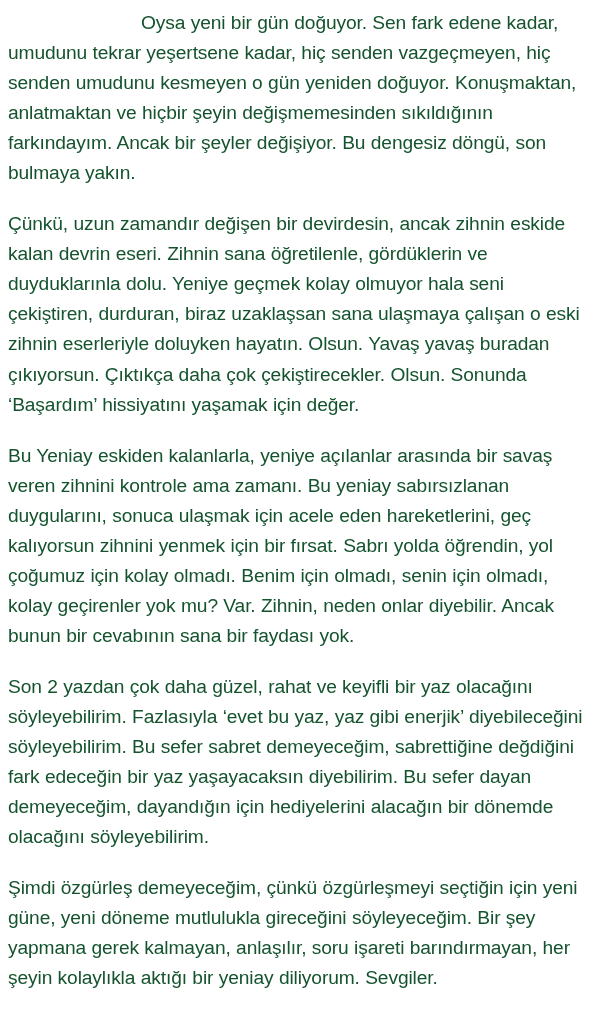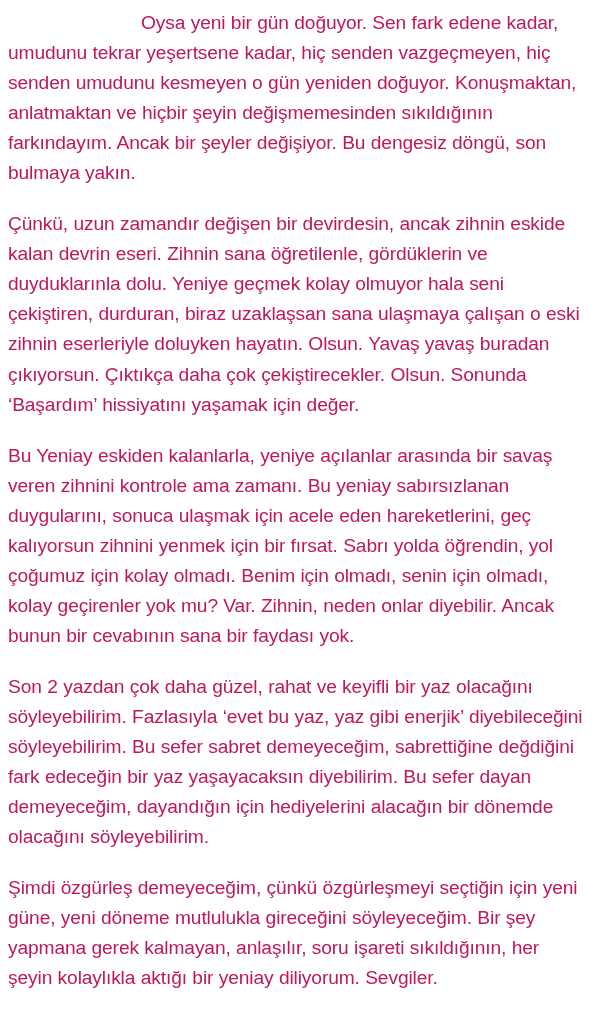--- a/index.html
+++ b/index.html
@@ -20,31 +20,31 @@
     padding: 8px 12px 10px 8px;
     background: #ffffff;
   }
   .para {
     font-size: 19.2px;
     line-height: 1.565;
     letter-spacing: -0.12px;
     margin: 0 0 21px 0;
     text-align: left;
     word-spacing: 0.2px;
-    color: #be185d;
+    color: #14532d;
   }
   .para:last-child {
     margin-bottom: 0;
   }
   .para.first {
     text-indent: 133px;
   }
 </style>
 </head>
 <body>
 
 <div class="page">
   <p class="para first">Oysa yeni bir gün doğuyor. Sen fark edene kadar, umudunu tekrar yeşertsene kadar, hiç senden vazgeçmeyen, hiç senden umudunu kesmeyen o gün yeniden doğuyor. Konuşmaktan, anlatmaktan ve hiçbir şeyin değişmemesinden sıkıldığının farkındayım. Ancak bir şeyler değişiyor.  Bu dengesiz döngü, son bulmaya yakın.</p>
   <p class="para">Çünkü, uzun zamandır değişen bir devirdesin, ancak zihnin eskide kalan devrin eseri. Zihnin sana öğretilenle, gördüklerin ve duyduklarınla dolu. Yeniye geçmek kolay olmuyor hala seni çekiştiren, durduran, biraz uzaklaşsan sana ulaşmaya çalışan o eski zihnin eserleriyle doluyken hayatın. Olsun. Yavaş yavaş buradan çıkıyorsun. Çıktıkça daha çok çekiştirecekler. Olsun. Sonunda ‘Başardım’ hissiyatını yaşamak için değer.</p>
   <p class="para">Bu Yeniay eskiden kalanlarla, yeniye açılanlar arasında bir savaş veren zihnini kontrole ama zamanı. Bu yeniay sabırsızlanan duygularını, sonuca ulaşmak için acele eden hareketlerini, geç kalıyorsun zihnini yenmek için bir fırsat. Sabrı yolda öğrendin, yol çoğumuz için kolay olmadı. Benim için olmadı, senin için olmadı, kolay geçirenler yok mu? Var. Zihnin, neden onlar diyebilir. Ancak bunun bir cevabının sana bir faydası yok.</p>
   <p class="para">Son 2 yazdan çok daha güzel, rahat ve keyifli bir yaz olacağını söyleyebilirim. Fazlasıyla ‘evet bu yaz, yaz gibi enerjik’ diyebileceğini söyleyebilirim. Bu sefer sabret demeyeceğim, sabrettiğine değdiğini fark edeceğin bir yaz yaşayacaksın diyebilirim. Bu sefer dayan demeyeceğim, dayandığın için hediyelerini alacağın bir dönemde olacağını söyleyebilirim.</p>
-  <p class="para">Şimdi özgürleş demeyeceğim, çünkü özgürleşmeyi seçtiğin için yeni güne, yeni döneme mutlulukla gireceğini söyleyeceğim. Bir şey yapmana gerek kalmayan, anlaşılır, soru işareti sıkıldığının, her şeyin kolaylıkla aktığı bir yeniay diliyorum. Sevgiler.</p>
+  <p class="para">Şimdi özgürleş demeyeceğim, çünkü özgürleşmeyi seçtiğin için yeni güne, yeni döneme mutlulukla gireceğini söyleyeceğim. Bir şey yapmana gerek kalmayan, anlaşılır, soru işareti barındırmayan, her şeyin kolaylıkla aktığı bir yeniay diliyorum. Sevgiler.</p>
 </div>
 
 </body></html>

